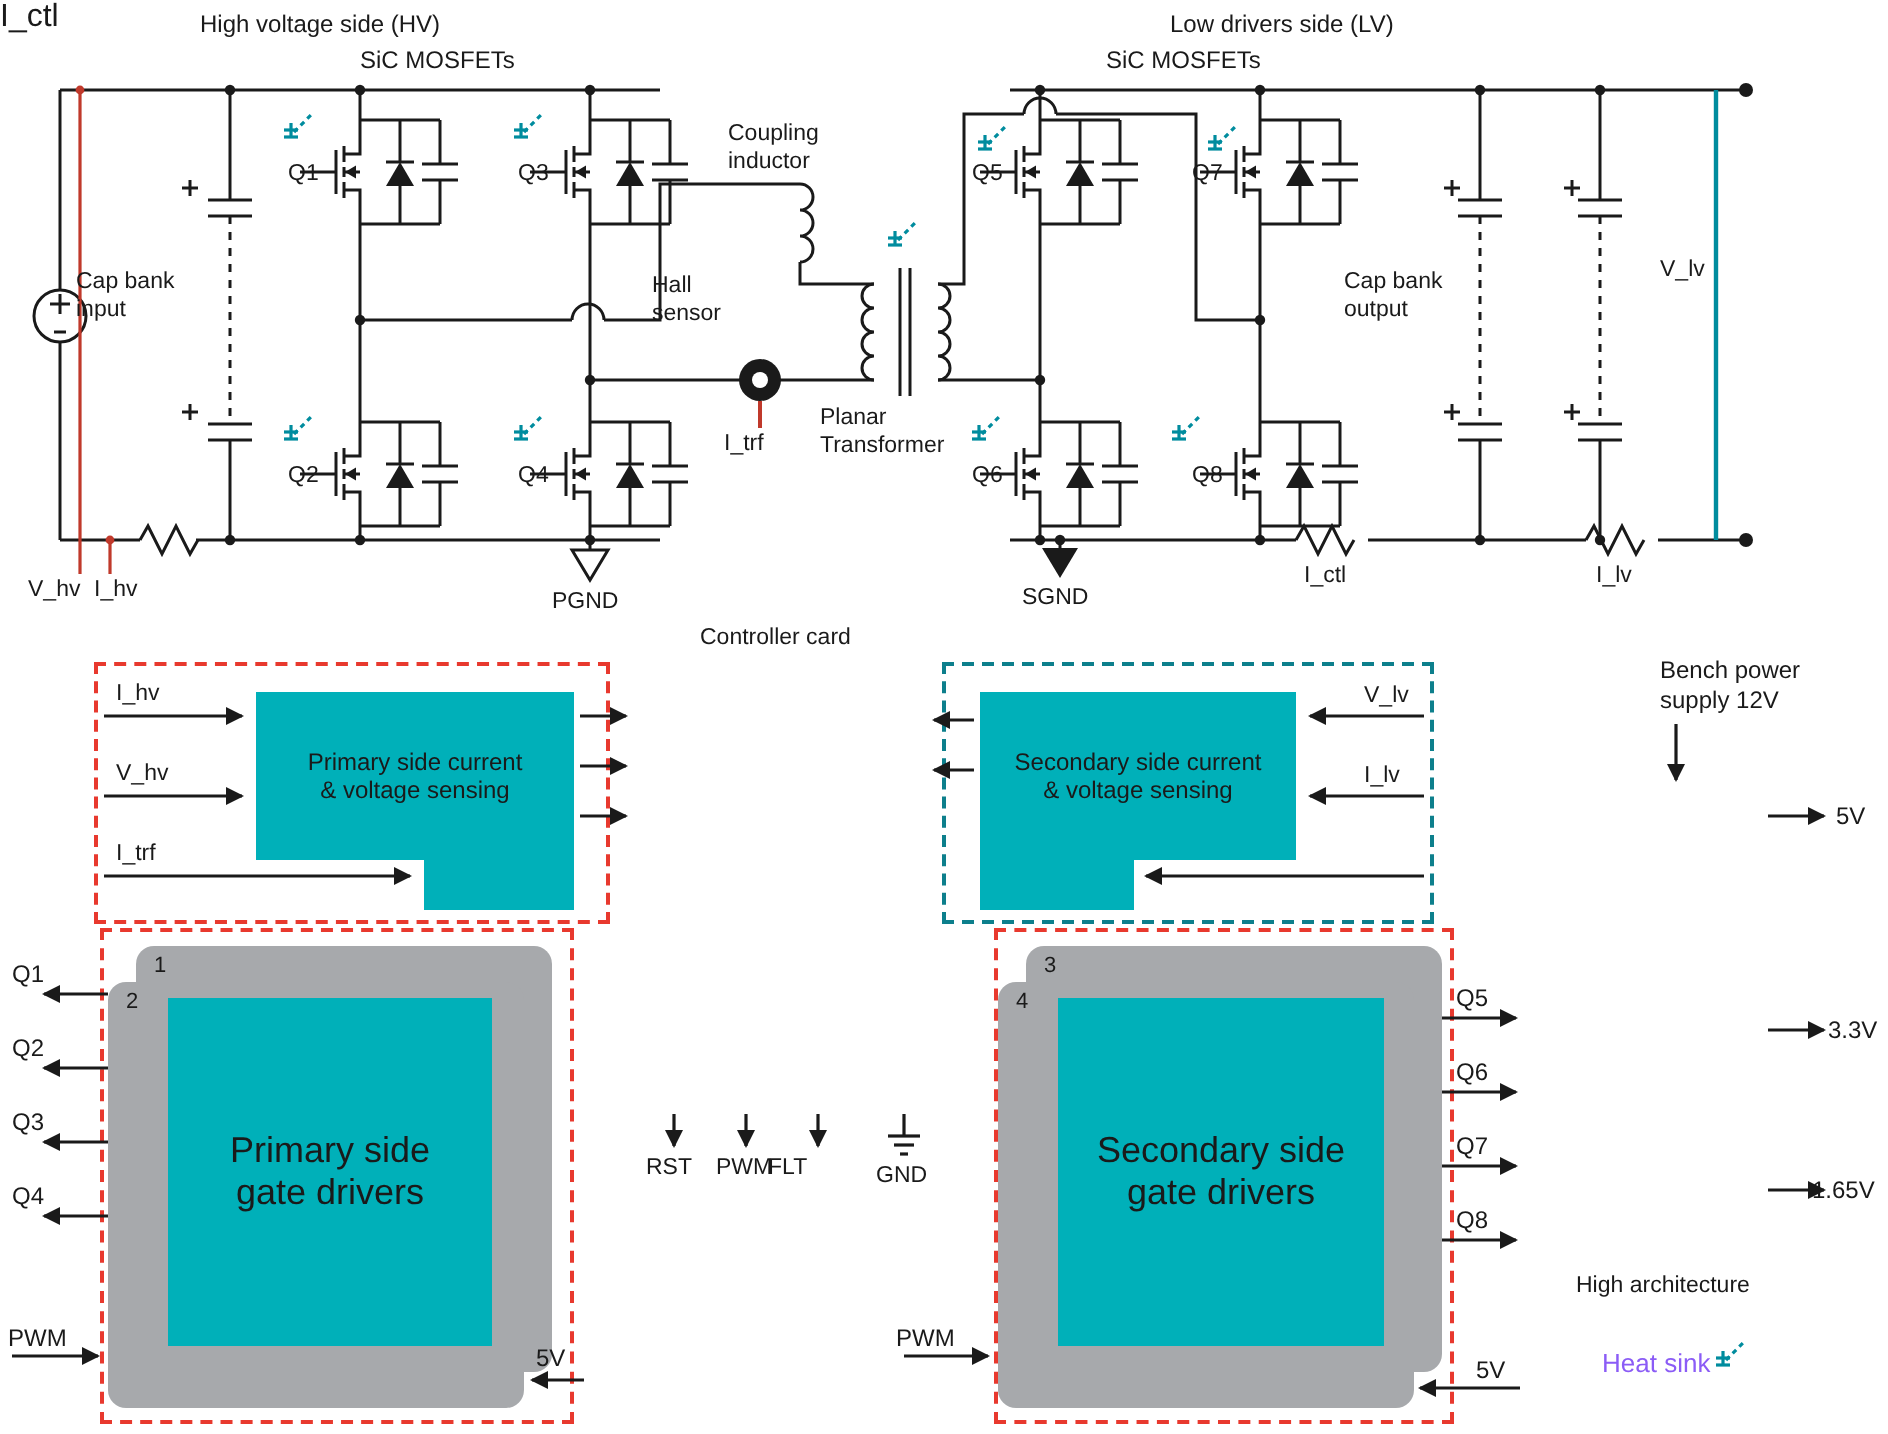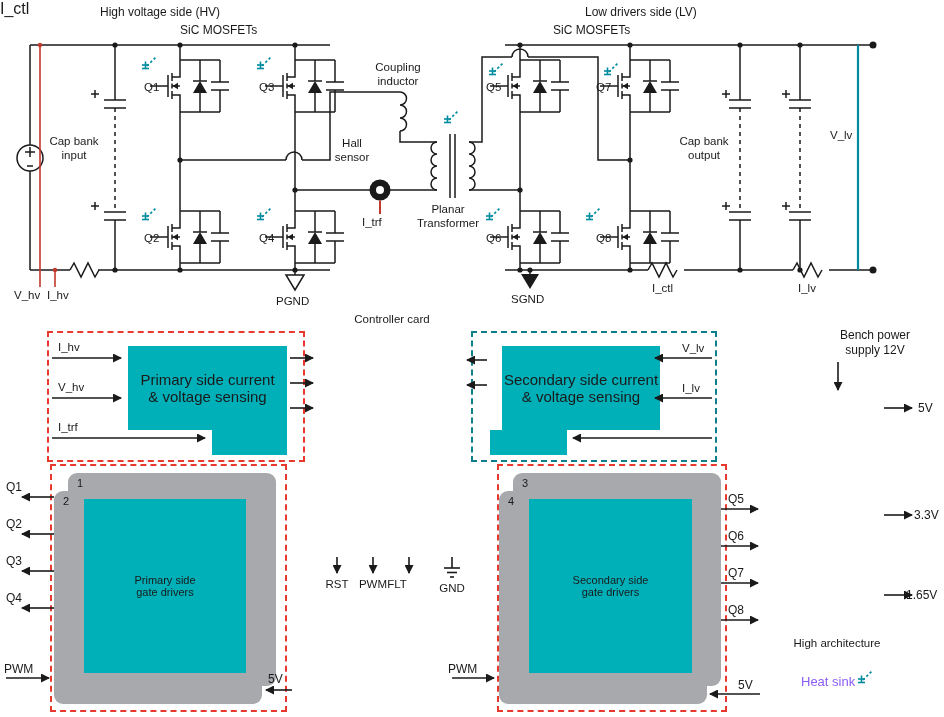--- a/index.html
+++ b/index.html
@@ -1,30 +1,30 @@
 <!DOCTYPE html>
 <html><head>
 <meta charset="utf-8">
 <style>
   *{margin:0;padding:0;box-sizing:border-box}
   html,body{background:#ffffff}
   body{font-family:"Liberation Sans",sans-serif;color:#1a1a1a}
   #stage{position:relative;width:944px;height:717px;background:#fff;overflow:hidden}
   .lbl{position:absolute;font-size:11.5px;line-height:1.25;color:#1a1a1a;white-space:pre-line;z-index:6}
-  .ctr{text-align:center}
+  .ctr{}
   .md{font-size:12px}
   .dash{position:absolute;border:2px dashed #e8392e;z-index:1}
   .dash.blue{border-color:#0d7f8c}
   .board{position:absolute;background:#a7a9ac;border-radius:9px;z-index:2}
   .board .num{position:absolute;left:9px;top:4px;font-size:11px;color:#1a1a1a}
   .box-teal{position:absolute;background:#00b0b9;z-index:3}
   .flexc{display:flex;align-items:center;justify-content:center;text-align:center}
   .flexc span{white-space:pre-line}
-  .drv-txt{font-size:11px}
-  .sens-txt{font-size:15px}
+  .drv-txt{font-size:18px}
+  .sens-txt{font-size:12px}
   .ctl-txt{font-size:11.5px;display:flex;flex-direction:column;gap:2px}
   .teal-txt{color:#8b5cf6}
   svg.overlay{position:absolute;left:0;top:0;z-index:5;pointer-events:none}
 </style>
 </head>
 <body>
 
 <div id="stage">
 
   
@@ -48,21 +48,21 @@
   </div>
 
   
 
   <div class="box-teal flexc" style="left:128px;top:346px;width:159px;height:84px">
     <span class="sens-txt">Primary side current
 &amp; voltage sensing</span>
   </div>
   <div class="box-teal" style="left:212px;top:430px;width:75px;height:25px"></div>
 
-  <div class="box-teal flexc" style="left:502px;top:346px;width:158px;height:84px">
+  <div class="box-teal flexc" style="left:490px;top:346px;width:158px;height:84px">
     <span class="sens-txt">Secondary side current
 &amp; voltage sensing</span>
   </div>
   <div class="box-teal" style="left:490px;top:430px;width:77px;height:25px"></div>
 
   <div class="box-teal flexc" style="left:84px;top:499px;width:162px;height:174px">
     <span class="drv-txt">Primary side
 gate drivers</span>
   </div>
   <div class="box-teal flexc" style="left:529px;top:499px;width:163px;height:174px">

